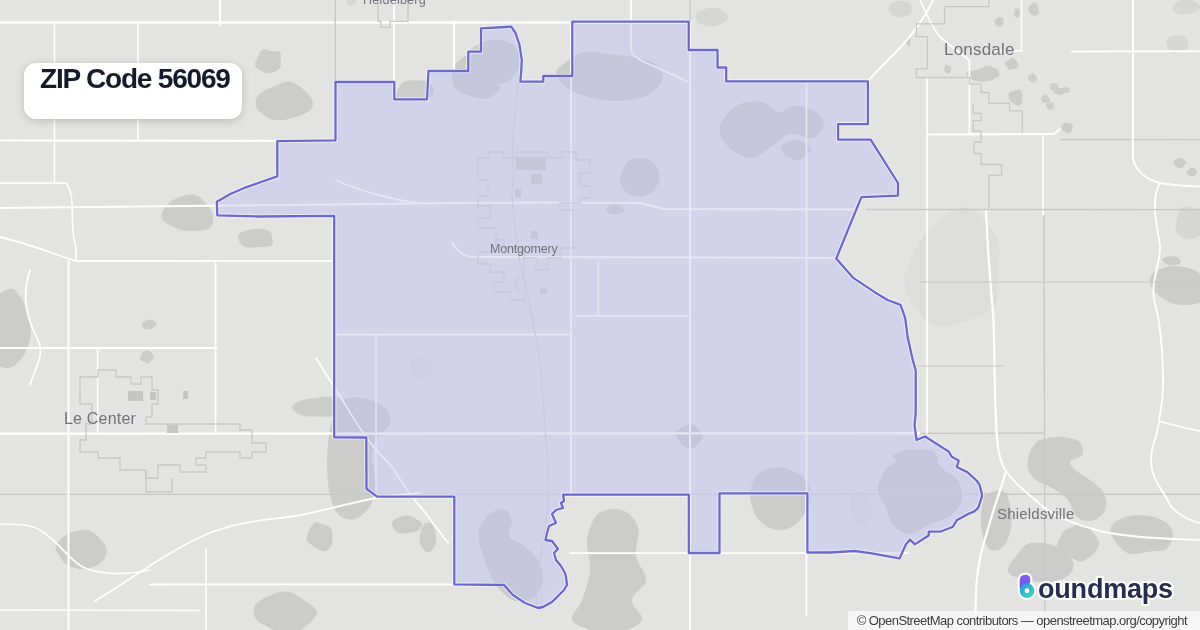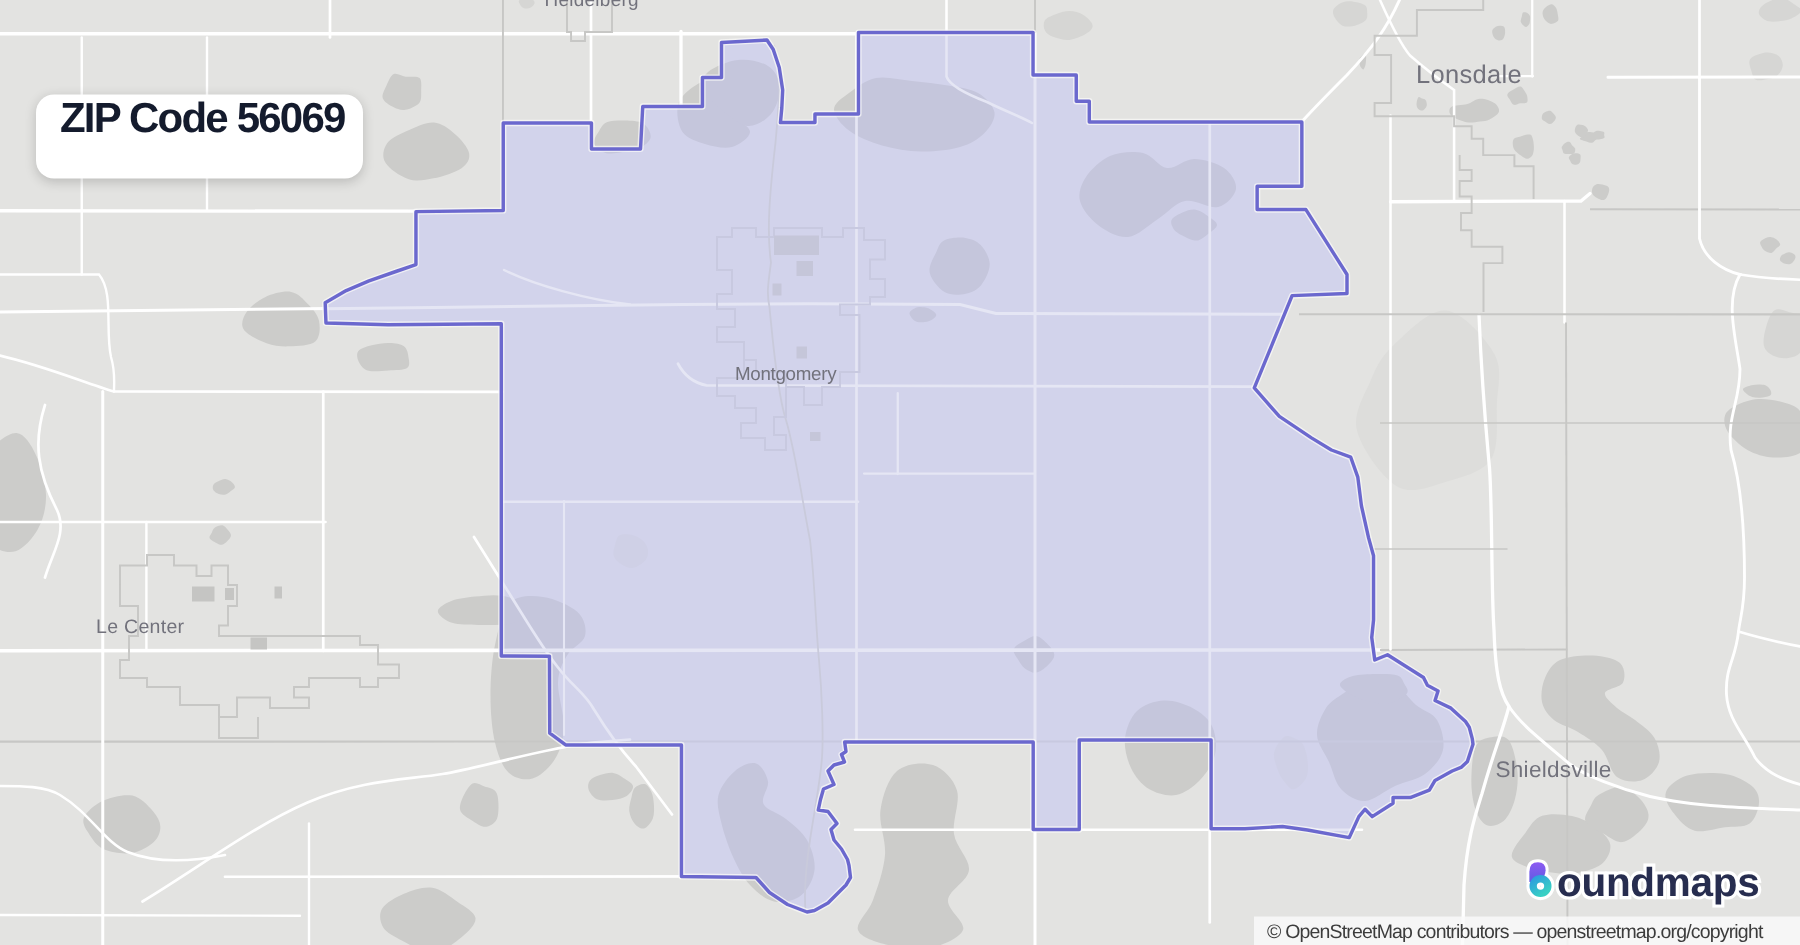--- a/index.html
+++ b/index.html
@@ -11,21 +11,21 @@
   .pd{fill:var(--p2);} .pl{fill:var(--p1);}
   .rd{stroke:var(--road);fill:none;stroke-linecap:round;}
   .ad{stroke:var(--adm);fill:none;}
   .rl{stroke:var(--rail);fill:none;stroke-width:1.4;}
   .bd{fill:var(--bld);}
   .lbl{position:absolute;color:#72727c;font-size:13.5px;letter-spacing:0.2px;}
   .badge{position:absolute;left:24px;top:23px;width:218px;height:56px;background:#fff;border-radius:12px;
     box-shadow:0 2px 8px rgba(0,0,0,0.18);display:flex;align-items:flex-start;margin-top:40px;}
   .badge span{font-size:28px;font-weight:bold;color:#141b2d;margin-left:16px;letter-spacing:-1.2px;white-space:nowrap;}
   .attr{position:absolute;right:0;bottom:0;height:19px;background:rgba(250,250,250,0.82);
-    color:#3c3c3c;font-size:13px;letter-spacing:-0.55px;line-height:19px;padding:0 25px 0 9px;white-space:nowrap;}
+    color:#3c3c3c;font-size:13px;letter-spacing:-0.55px;line-height:19px;padding:0 13px 0 9px;white-space:nowrap;}
   .logo{position:absolute;left:1014px;top:568px;}
 </style>
 </head>
 <body>
 <div class="stage">
 <svg width="1200" height="630" viewBox="0 0 1200 630">
   <defs>
     <g id="feat">
 
 <path class="pd" d="M280.8,61.0C280.7,63.8 281.2,66.6 279.5,68.6C277.7,70.6 273.1,72.7 270.3,73.2C267.4,73.7 264.7,72.7 262.2,71.4C259.7,70.2 256.0,67.9 255.2,65.5C254.4,63.2 256.4,59.9 257.6,57.2C258.8,54.5 260.3,50.5 262.5,49.4C264.6,48.4 267.5,50.7 270.4,51.1C273.3,51.6 278.0,50.4 279.7,52.0C281.4,53.6 280.8,58.2 280.8,61.0Z"></path>
@@ -328,21 +328,21 @@
 
   <path d="M335.5,82.0 L394.3,82.0 L394.3,99.3 L427.0,99.3 L428.5,71.0 L468.3,71.0 L468.3,51.7 L481.0,51.7 L481.0,28.3 L511.3,26.7 L515.5,33.0 L519.5,45.0 L521.8,60.0 L521.2,72.0 L520.3,81.7 L543.3,81.7 L543.3,76.0 L572.3,76.0 L572.3,21.7 L688.7,21.7 L688.7,50.0 L717.5,50.0 L717.5,67.5 L726.2,67.5 L726.2,81.3 L867.9,81.3 L867.9,124.2 L838.1,124.2 L838.1,139.7 L870.6,139.7 L898.0,183.0 L898.0,195.7 L861.4,197.1 L836.2,258.6 L852.9,277.6 L874.3,291.9 L887.6,300.0 L900.5,304.8 L905.2,318.1 L907.6,337.1 L912.4,358.6 L915.7,370.5 L915.7,413.3 L914.5,425.0 L916.5,440.0 L925.0,436.5 L949.0,451.7 L951.6,456.8 L958.7,460.6 L956.7,467.0 L967.3,472.1 L977.0,481.0 L979.5,484.8 L981.5,492.4 L982.0,496.2 L978.3,507.6 L974.4,511.4 L968.1,514.0 L956.7,520.3 L952.9,526.7 L940.2,531.7 L928.7,531.7 L928.7,535.5 L914.8,544.4 L910.0,539.5 L905.9,544.4 L899.5,558.4 L871.6,553.3 L855.0,551.0 L830.0,552.5 L807.4,552.5 L807.4,493.3 L719.5,493.3 L719.5,553.0 L688.8,553.0 L688.8,494.6 L563.1,494.6 L564.0,501.0 L561.0,503.0 L563.0,508.0 L556.0,510.0 L552.0,514.0 L556.0,523.0 L549.0,526.0 L547.0,533.0 L545.5,540.0 L552.0,541.0 L558.0,549.0 L554.0,553.0 L556.0,560.0 L561.0,566.0 L565.0,573.0 L566.0,577.0 L567.0,585.0 L564.0,590.0 L560.0,594.0 L552.0,602.0 L543.0,607.0 L538.0,608.0 L525.0,603.0 L513.0,595.0 L504.0,585.0 L454.3,584.3 L454.3,496.6 L377.1,496.6 L366.5,488.8 L366.3,437.5 L334.2,437.3 L334.2,215.8 L258.8,216.5 L217.3,215.3 L216.8,201.8 L230.8,193.7 L246.0,187.3 L263.9,181.0 L277.3,176.4 L277.3,141.1 L335.5,140.3 Z" fill="none" stroke="#6b68ce" stroke-width="2.3" stroke-linejoin="round"></path>
 </svg>
 
 <div class="lbl" style="left:363px;top:-7.5px;font-size:12.6px;">Heidelberg</div>
 
 <div class="lbl" style="left:944px;top:40px;font-size:17px;">Lonsdale</div>
 
 <div class="lbl" style="left:490px;top:206px;font-size:12.5px;letter-spacing:-0.2px;margin-top:36px;">Montgomery</div>
 
-<div class="lbl" style="left:64px;top:410px;font-size:13px;">Le Center</div>
+<div class="lbl" style="left:64px;top:410px;font-size:16px;">Le Center</div>
 
 <div class="lbl" style="left:997px;top:505px;font-size:15px;">Shieldsville</div>
 
 <div class="badge">
       <span>ZIP Code 56069</span>
     </div>
 
 <svg class="logo" width="170" height="45" viewBox="0 0 170 45">
 
   <g>

